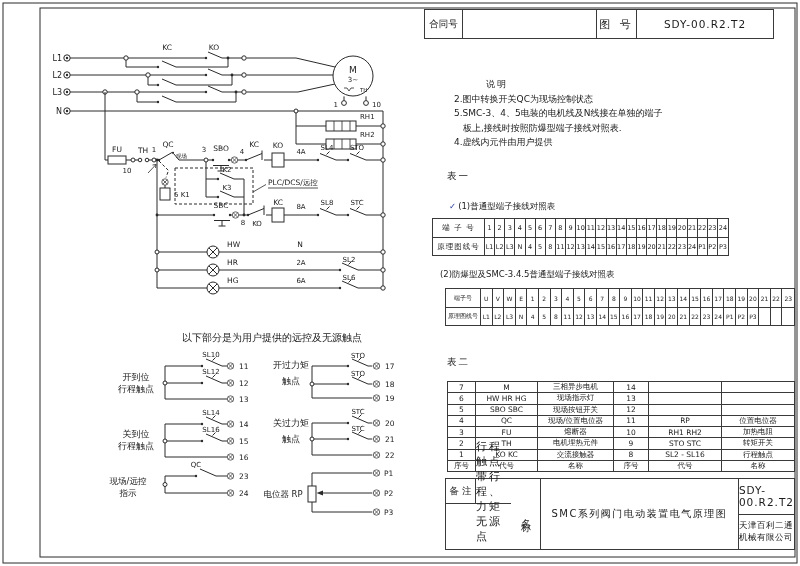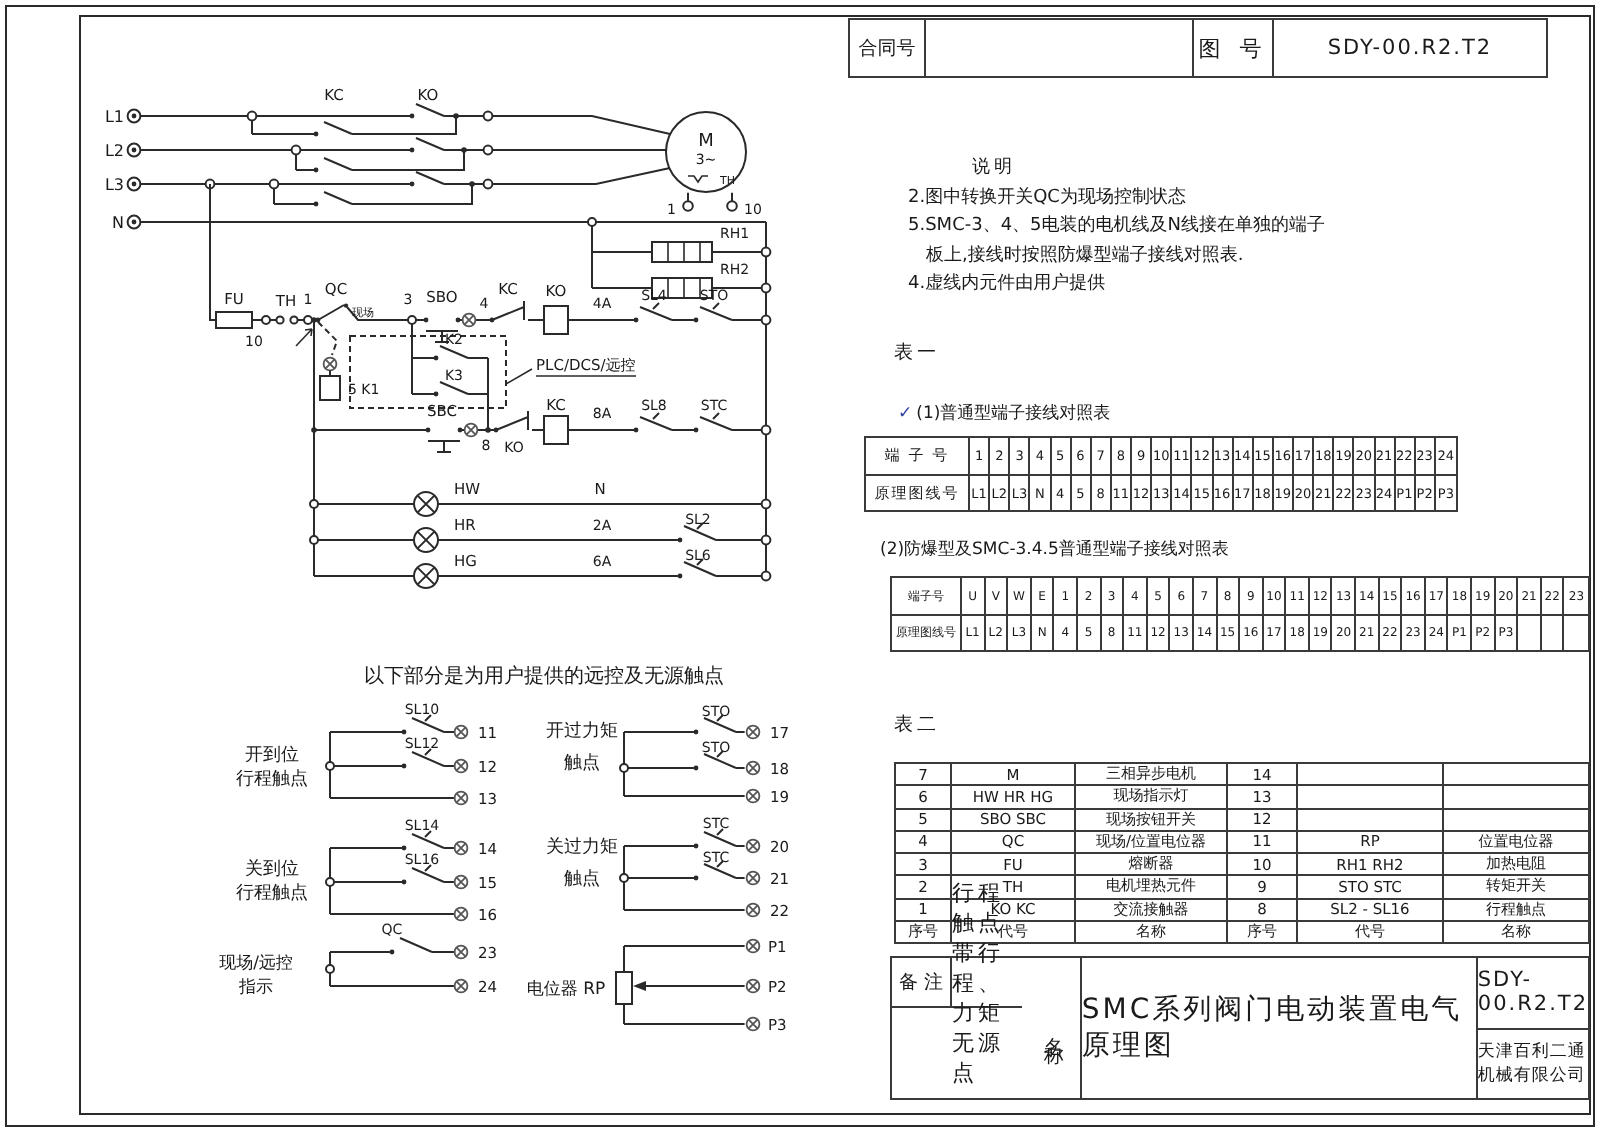--- a/index.html
+++ b/index.html
@@ -47,21 +47,21 @@
   .hd .c3{width:40px;border-right:1px solid #3a3a3a;font-size:11px;letter-spacing:3px;}
   .hd .c4{flex:1;font-size:10.5px;letter-spacing:1px;}
   .ft{border:1px solid #3a3a3a;display:flex;flex-direction:row;}
   .ftr1{height:24px;display:flex;border-bottom:1px solid #3a3a3a;}
   .ftr1 .l{width:30px;display:flex;align-items:center;justify-content:center;font-size:9.5px;
         border-right:1px solid #3a3a3a;box-sizing:border-box;}
   .ftr1 .v{flex:1;display:flex;align-items:center;justify-content:center;font-size:11px;letter-spacing:2px;}
   .ftr2{flex:1;display:flex;}
   .ftr2 .l{width:30px;display:flex;align-items:center;justify-content:center;font-size:10px;
         border-right:1px solid #3a3a3a;box-sizing:border-box;writing-mode:vertical-rl;letter-spacing:4px;}
-  .ftr2 .v{width:198px;display:flex;align-items:center;justify-content:center;font-size:14px;
+  .ftr2 .v{width:198px;display:flex;align-items:center;justify-content:center;font-size:10px;
         letter-spacing:1.5px;border-right:1px solid #3a3a3a;box-sizing:border-box;}
   .ftr2 .r{flex:1;display:flex;flex-direction:column;}
   .ftr2 .r .no{flex:1;display:flex;align-items:center;justify-content:center;font-size:10.5px;
         letter-spacing:1px;border-bottom:1px solid #3a3a3a;box-sizing:border-box;}
   .ftr2 .r .co{flex:1;display:flex;align-items:center;justify-content:center;font-size:8.5px;letter-spacing:.5px;}
   
   #notes{font-size:9px;line-height:14.2px;}
   #notes .ttl{margin-left:32px;margin-bottom:1px;letter-spacing:2px;}
   #notes .cont{padding-left:9px;}
   .sect{font-size:9.5px;letter-spacing:2px;}

